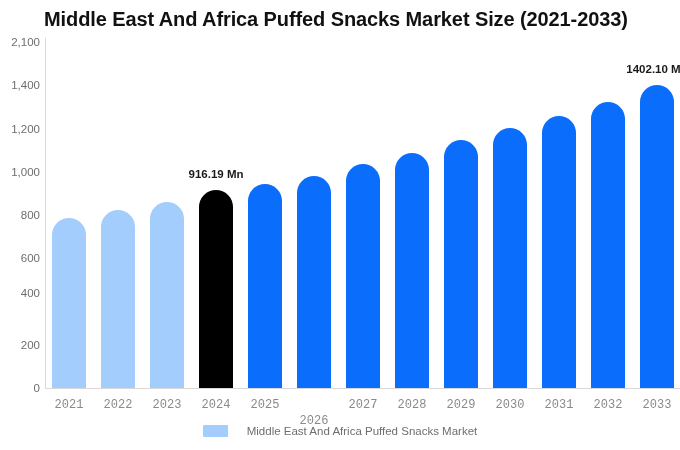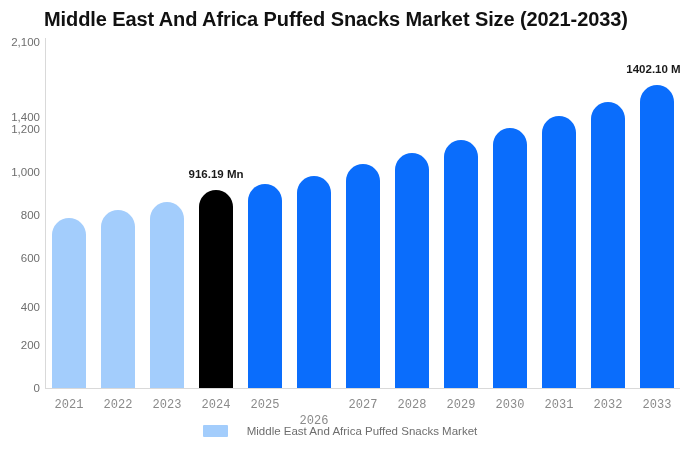--- a/index.html
+++ b/index.html
@@ -142,26 +142,26 @@
 
 <div id="chart-root">
 
   <div id="chart-title">Middle East And Africa Puffed Snacks Market Size (2021-2033)</div>
 
   <div id="y-axis-line"></div>
   <div id="x-axis-line"></div>
 
   <div id="y-axis">
       <div class="y-tick" style="top: 42px;">2,100</div>
-      <div class="y-tick" style="top: 85.25px; margin-top: 32px;">1,400</div>
+      <div class="y-tick" style="top: 85.25px;">1,400</div>
       <div class="y-tick" style="top: 128.5px;">1,200</div>
       <div class="y-tick" style="top: 171.75px;">1,000</div>
       <div class="y-tick" style="top: 215px;">800</div>
       <div class="y-tick" style="top: 258.25px; padding-left: 33px;">600</div>
-      <div class="y-tick" style="top: 307px;">400</div>
+      <div class="y-tick" style="top: 293px;">400</div>
       <div class="y-tick" style="top: 344.75px;">200</div>
       <div class="y-tick" style="top: 388px;">0</div>
     </div>
 
   <div id="plot-area">
       <div class="bar-slot" style="left: 7px; height: 346px;">
         <div class="bar" style="height: 169.756px; background: rgb(163, 205, 252);"></div>
       </div>
       <div class="bar-slot" style="left: 56px; height: 346px;">
         <div class="bar" style="height: 177.757px; background: rgb(163, 205, 252);"></div>

